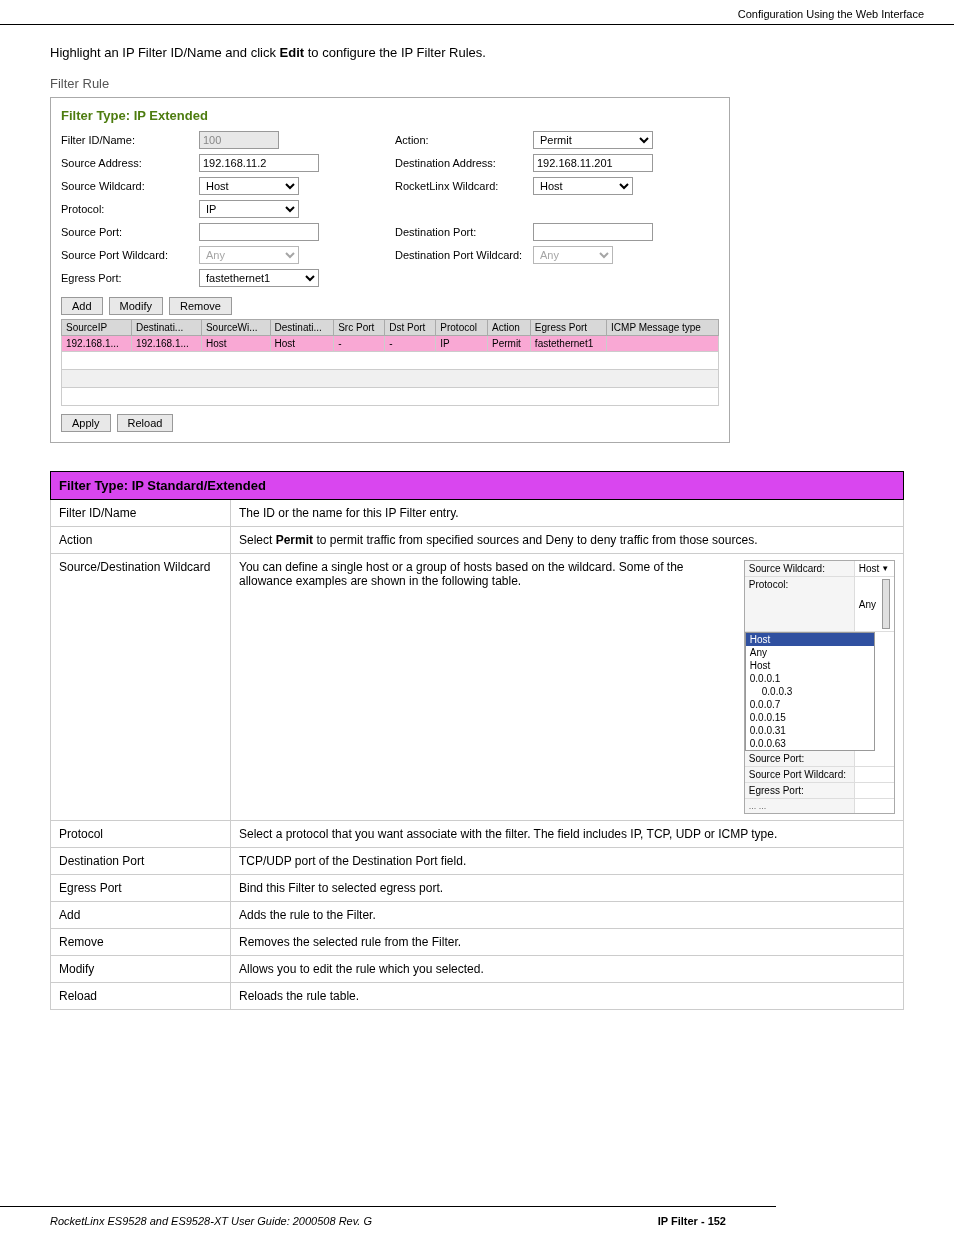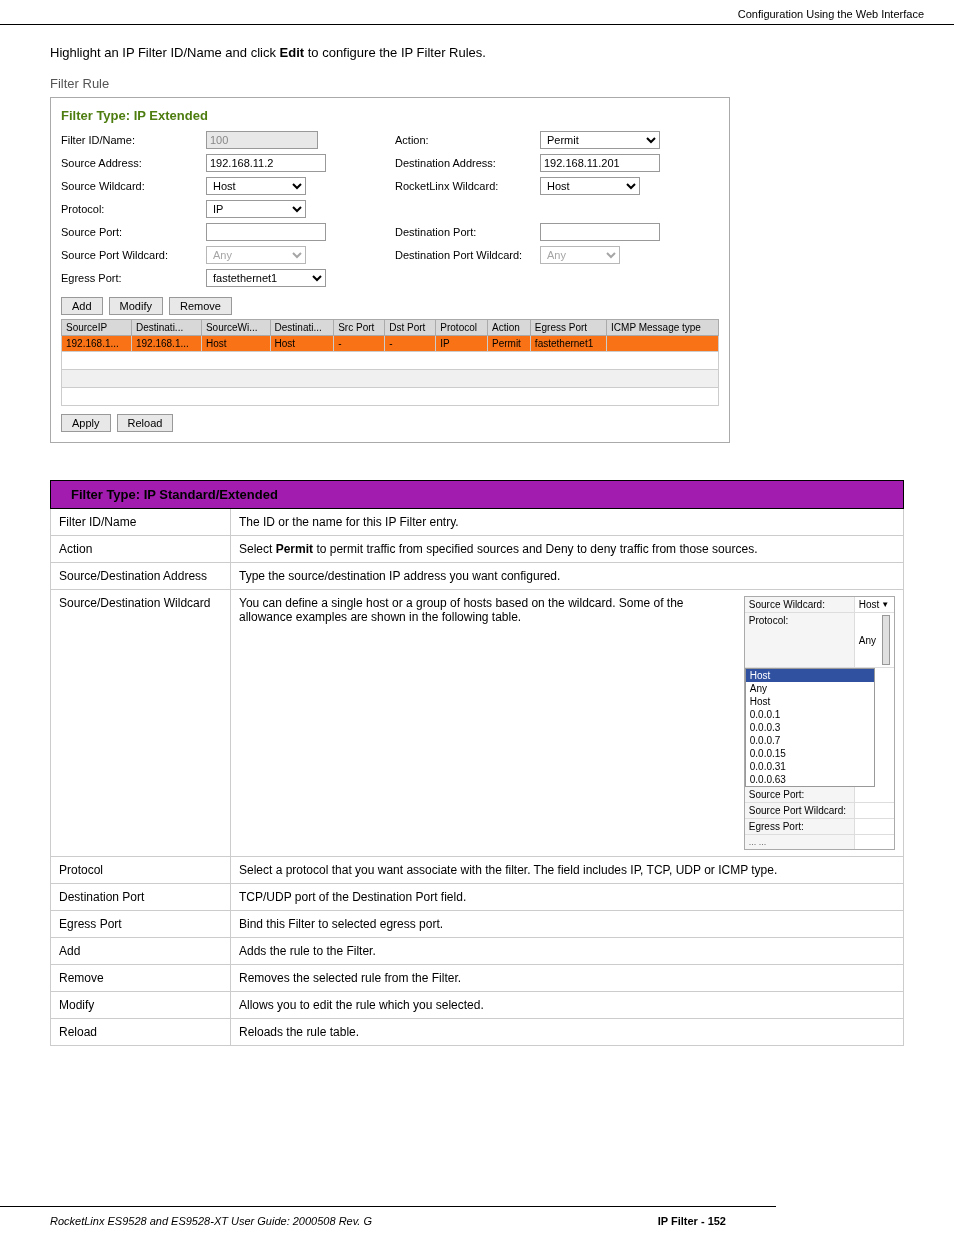--- a/index.html
+++ b/index.html
@@ -28,21 +28,21 @@
     }
 
     
     .intro-text {
       font-size: 13px;
       margin-bottom: 16px;
     }
 
     
     .filter-rule-section {
-      margin-bottom: 37px;
+      margin-bottom: 28px;
     }
     .filter-rule-title {
       font-size: 13px;
       font-weight: normal;
       color: #555;
       margin-bottom: 6px;
     }
 
     
     .filter-form-box {
@@ -60,21 +60,21 @@
     
     .form-grid {
       display: grid;
       grid-template-columns: 1fr 1fr;
       gap: 3px 10px;
       margin-bottom: 6px;
     }
     .form-row {
       display: flex;
       align-items: center;
-      gap: 15px;
+      gap: 8px;
       margin-bottom: 2px;
     }
     .form-label {
       font-size: 11px;
       width: 130px;
       flex-shrink: 0;
       color: #000;
     }
     .form-input {
       border: 1px solid #999;
@@ -130,42 +130,42 @@
     }
     .data-table td {
       border: 1px solid #ccc;
       padding: 2px 4px;
       white-space: nowrap;
     }
     .data-table tbody tr:nth-child(odd) {
       background: #f0f0f0;
     }
     .data-table tbody tr.selected {
-      background: #f97316;
+      background: #f9a8d4;
     }
 
     
     .bottom-buttons {
       display: flex;
       gap: 6px;
       margin-top: 8px;
     }
 
     
     .ref-table {
       width: 100%;
       border-collapse: collapse;
       margin-top: 16px;
       border: 1px solid #000;
     }
     .ref-table th {
-      background: #a21caf;
+      background: #d946ef;
       font-weight: bold;
       font-size: 13px;
-      padding: 6px 20px;
+      padding: 6px 8px;
       border: 1px solid #000;
       text-align: left;
     }
     .ref-table td {
       border: 1px solid #ccc;
       padding: 6px 8px;
       font-size: 12px;
       vertical-align: top;
     }
     .ref-table td:first-child {
@@ -237,21 +237,21 @@
   <div class="filter-rule-section">
     <div class="filter-rule-title">Filter Rule</div>
 
     <div class="filter-form-box">
       <div class="filter-type-header">Filter Type: IP Extended</div>
 
       <div class="form-grid">
 
         <div class="form-row">
           <span class="form-label">Filter ID/Name:</span>
-          <input type="text" class="form-input form-input-disabled" style="width: 112px;" disabled="" value="100">
+          <input type="text" class="form-input form-input-disabled" style="width: 80px;" disabled="" value="100">
         </div>
 
         <div class="form-row">
           <span class="form-label">Action:</span>
           <select class="form-select" style="width:120px;">
             <option>Permit</option>
           </select>
         </div>
 
         <div class="form-row">
@@ -383,24 +383,20 @@
       <tr>
         <td>Filter ID/Name</td>
         <td>The ID or the name for this IP Filter entry.</td>
       </tr>
 
       <tr>
         <td>Action</td>
         <td>Select <strong>Permit</strong> to permit traffic from specified sources and Deny to deny traffic from those sources.</td>
       </tr>
 
-      <tr>
-        <td>Source/Destination Address</td>
-        <td>Type the source/destination IP address you want configured.</td>
-      </tr>
 
       <tr>
         <td>Source/Destination Wildcard</td>
         <td>
           <div class="wildcard-desc">
             <div class="wildcard-text">
               You can define a single host or a group of hosts based on the wildcard. Some of the allowance examples are shown in the following table.
             </div>
             <div style="font-size:10px; border:1px solid #aaa;">
 
@@ -413,21 +409,21 @@
               </div>
               <div class="wv-row">
                 <div class="wv-label">Protocol:</div>
                 <div class="wv-value" style="display:flex; align-items:center; gap:2px;">Any<span style="border:1px solid #999; background:#e0e0e0; width:8px; height:50px; display:inline-block; margin-left:4px;"></span></div>
               </div>
               <div style="border:1px solid #999; width:130px; font-size:10px; margin-left:0;">
                 <div style="padding:1px 4px; background:#3050a0; color:#fff;">Host</div>
                 <div style="padding:1px 4px;">Any</div>
                 <div style="padding:1px 4px;">Host</div>
                 <div style="padding:1px 4px;">0.0.0.1</div>
-                <div style="padding:1px 4px;">0.0.0.3</div>
+                <div style="padding:1px 16px;">0.0.0.3</div>
                 <div style="padding:1px 4px;">0.0.0.7</div>
                 <div style="padding:1px 4px;">0.0.0.15</div>
                 <div style="padding:1px 4px;">0.0.0.31</div>
                 <div style="padding:1px 4px;">0.0.0.63</div>
               </div>
               <div class="wv-row">
                 <div class="wv-label">Source Port:</div>
                 <div class="wv-value"></div>
               </div>
               <div class="wv-row">

